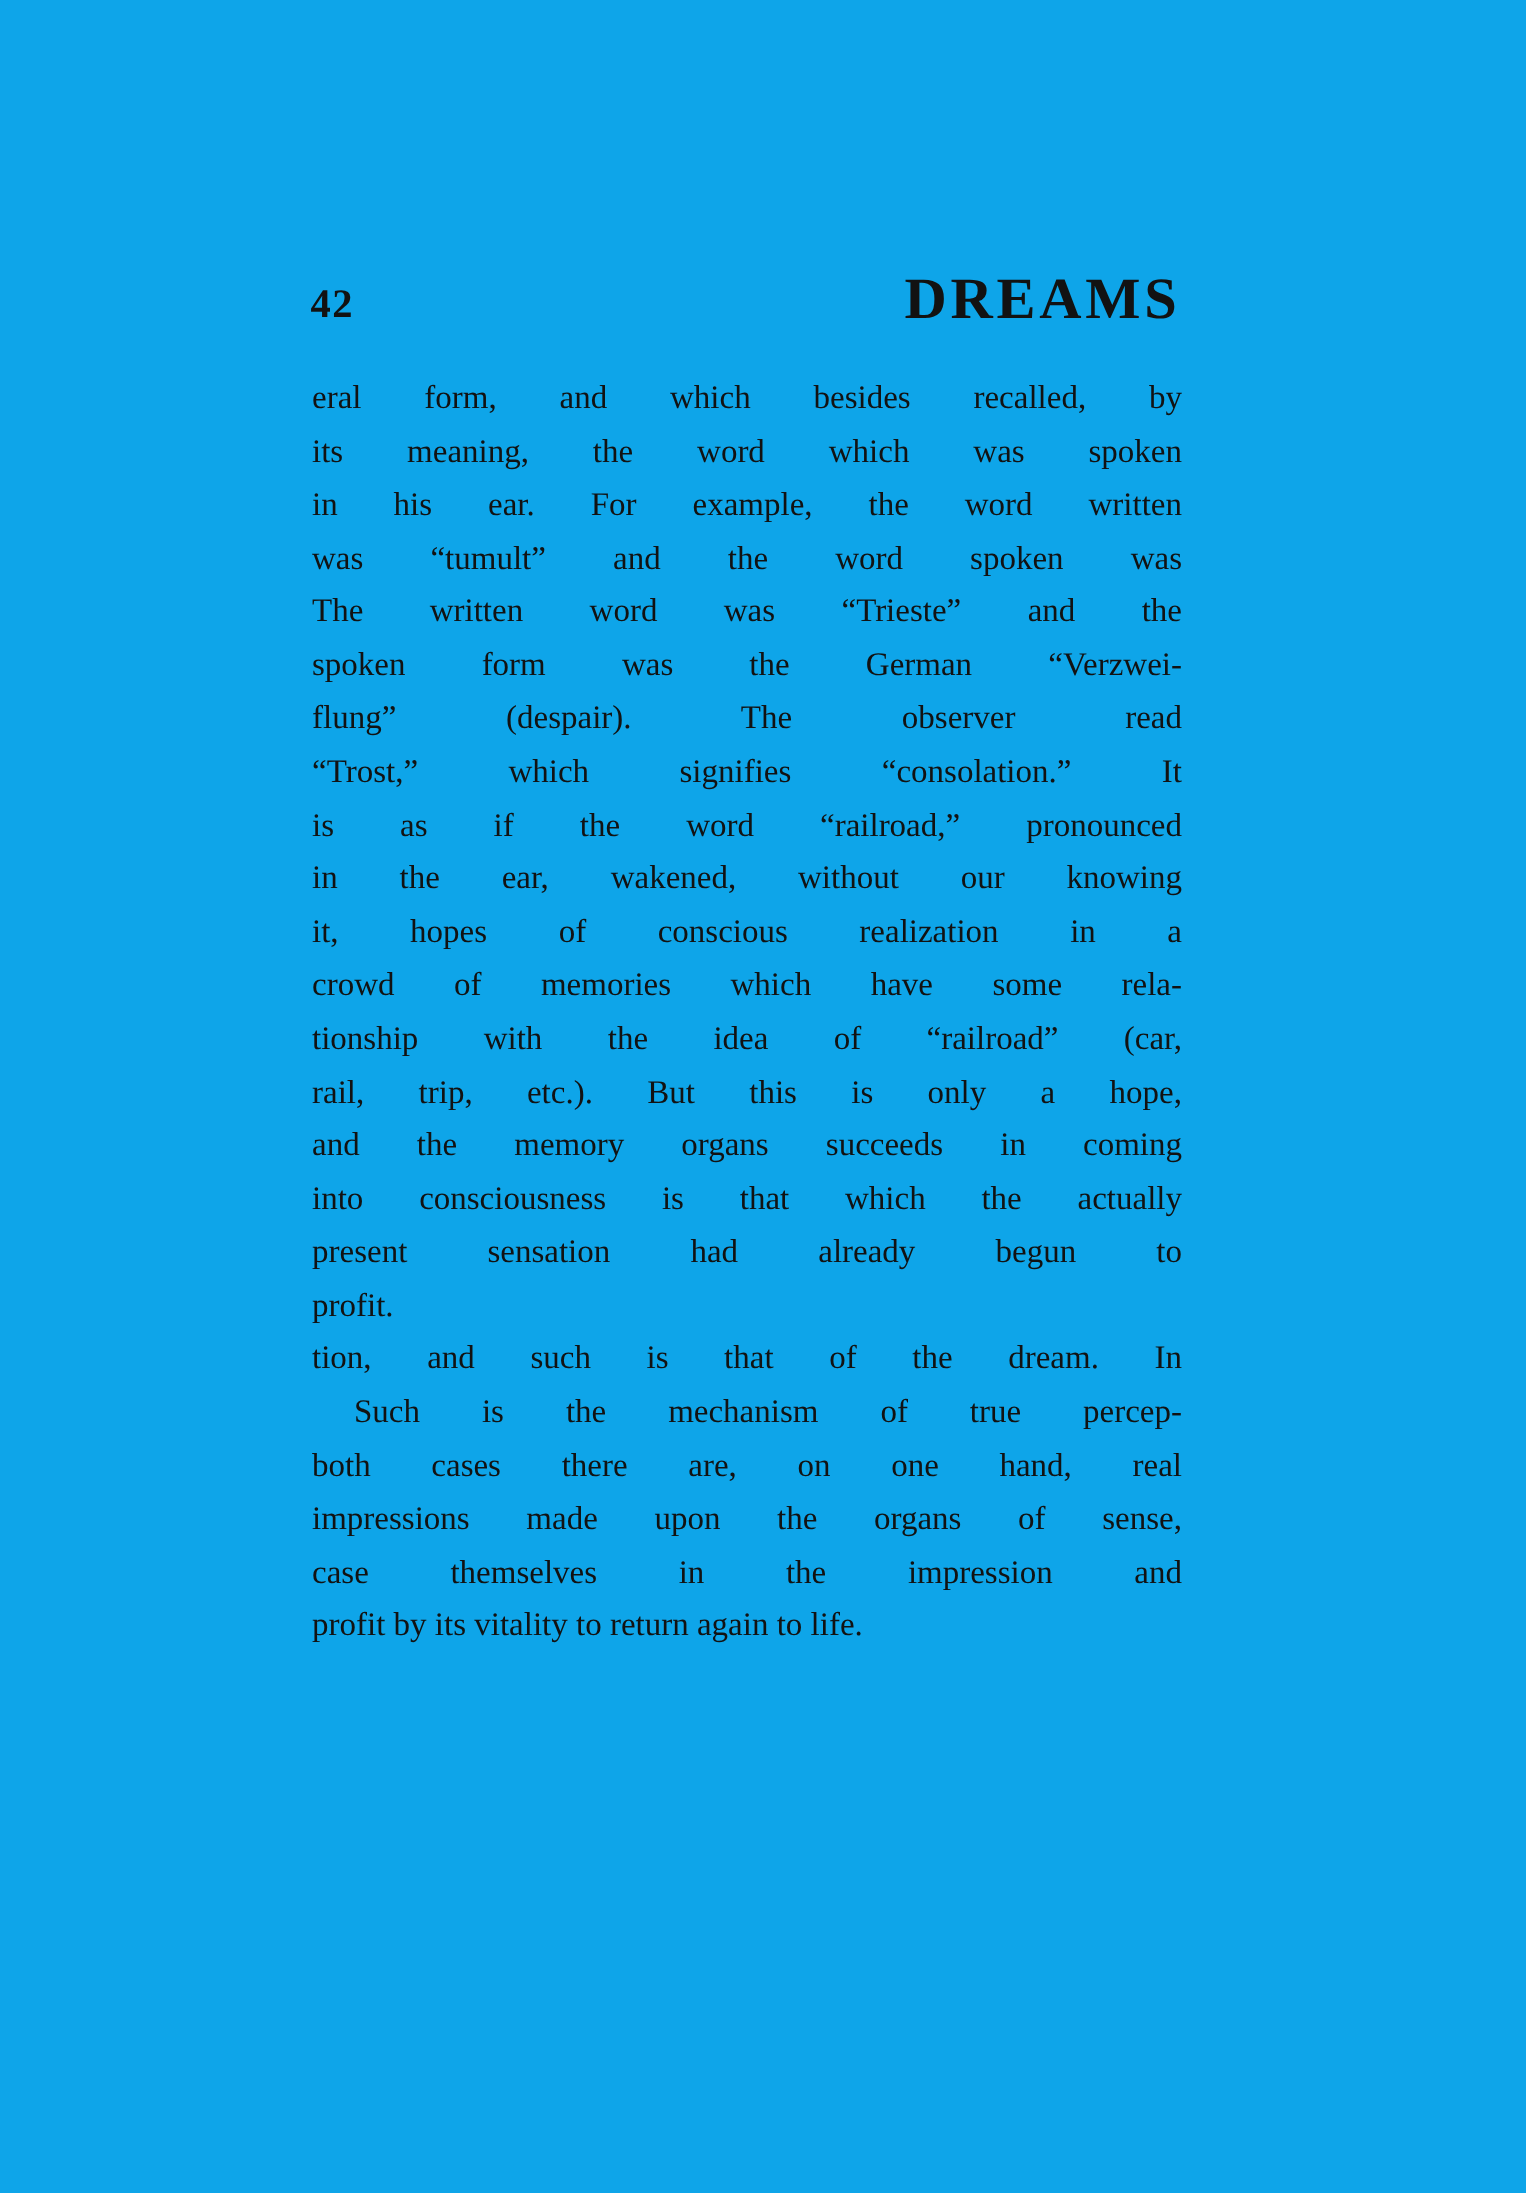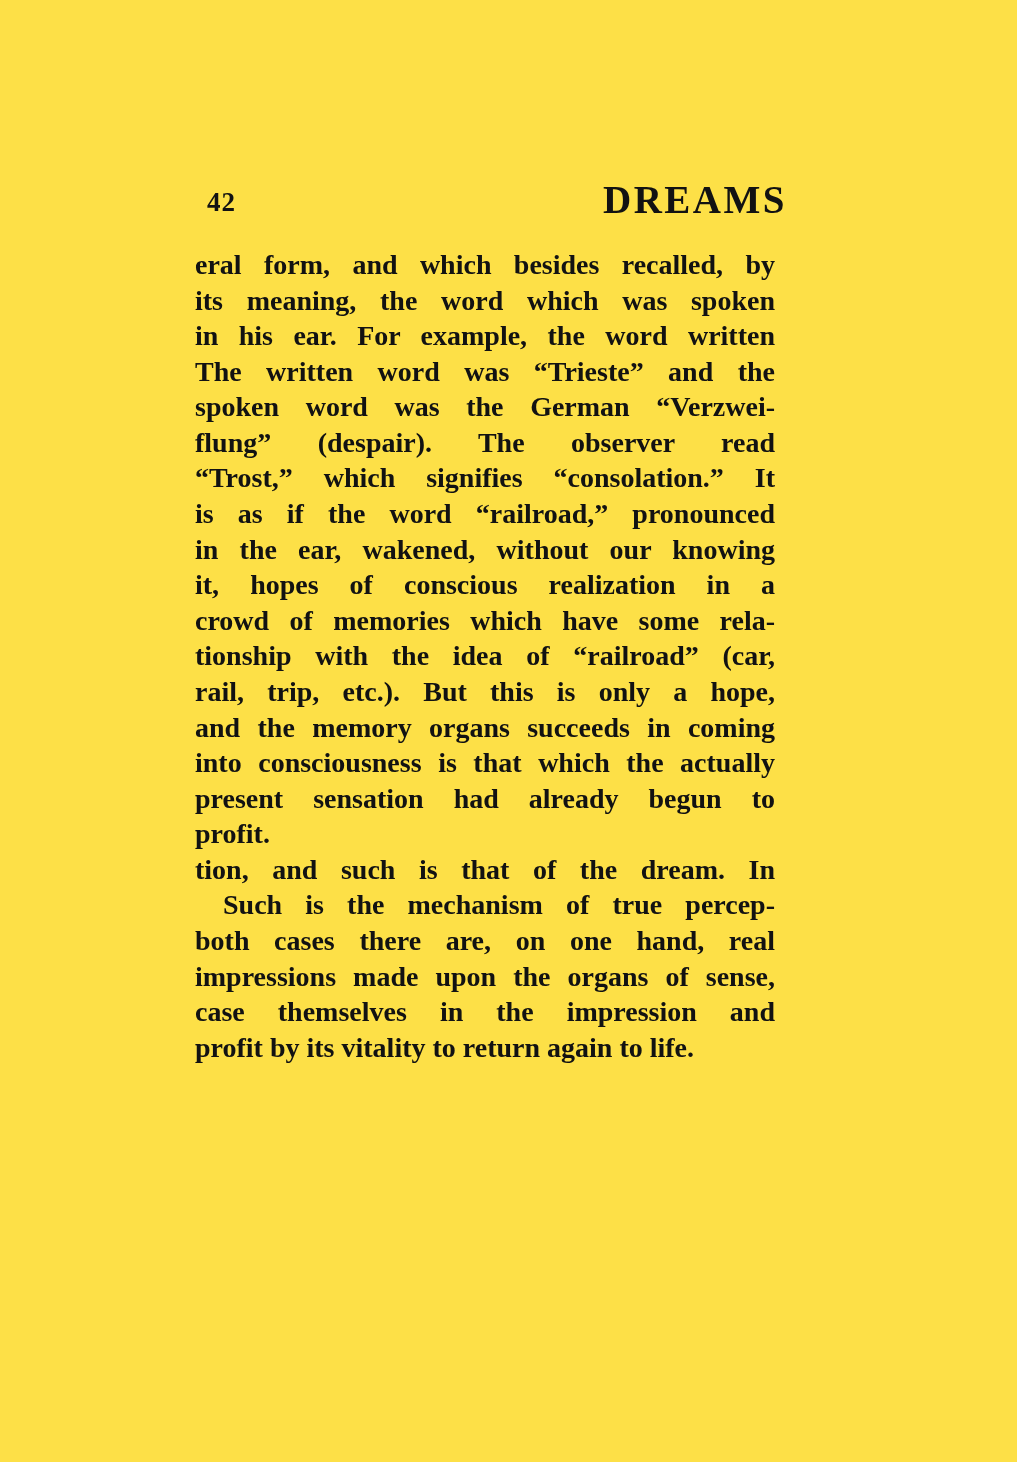--- a/index.html
+++ b/index.html
@@ -4,21 +4,21 @@
 <style>
   html, body {
     margin: 0;
     padding: 0;
     background: #ffffff;
   }
   .page {
     position: relative;
     width: 1017px;
     height: 1462px;
-    background: #fde047;
+    background: #0ea5e9;
     font-family: "Liberation Serif", serif;
     color: #121212;
     overflow: hidden;
   }
   .running-head {
     position: absolute;
     left: 207px;
     top: 182px;
     width: 580px;
     height: 36px;
@@ -35,25 +35,25 @@
   .running-title {
     display: block;
     width: 100%;
     text-align: right;
     font-size: 39px;
     font-weight: bold;
     letter-spacing: 2.5px;
   }
   .text-block {
     position: absolute;
-    left: 195px;
+    left: 208px;
     top: 247px;
     width: 580px;
-    font-size: 28px;
-    font-weight: bold;
+    font-size: 22px;
+    font-weight: normal;
   }
   .line {
     height: 35.58px;
     line-height: 35.58px;
     overflow: hidden;
     text-align: justify;
     white-space: normal;
   }
   
   .line:not(.short)::after {
@@ -71,22 +71,23 @@
 
 <div class="page">
   <div class="running-head">
     <span class="page-number">42</span>
     <span class="running-title">DREAMS</span>
   </div>
   <div class="text-block" id="text-block">
       <div class="line">eral form, and which besides recalled, by</div>
       <div class="line">its meaning, the word which was spoken</div>
       <div class="line">in his ear.  For example, the word written</div>
+      <div class="line">was “tumult” and the word spoken was</div>
       <div class="line">The written word was “Trieste” and the</div>
-      <div class="line">spoken word was the German “Verzwei-</div>
+      <div class="line">spoken form was the German “Verzwei-</div>
       <div class="line">flung”  (despair).  The observer read</div>
       <div class="line">“Trost,” which signifies “consolation.”  It</div>
       <div class="line">is as if the word “railroad,” pronounced</div>
       <div class="line">in the ear, wakened, without our knowing</div>
       <div class="line">it, hopes of conscious realization in a</div>
       <div class="line">crowd of memories which have some rela-</div>
       <div class="line">tionship with the idea of “railroad” (car,</div>
       <div class="line">rail, trip, etc.).  But this is only a hope,</div>
       <div class="line">and the memory organs succeeds in coming</div>
       <div class="line">into consciousness is that which the actually</div>

